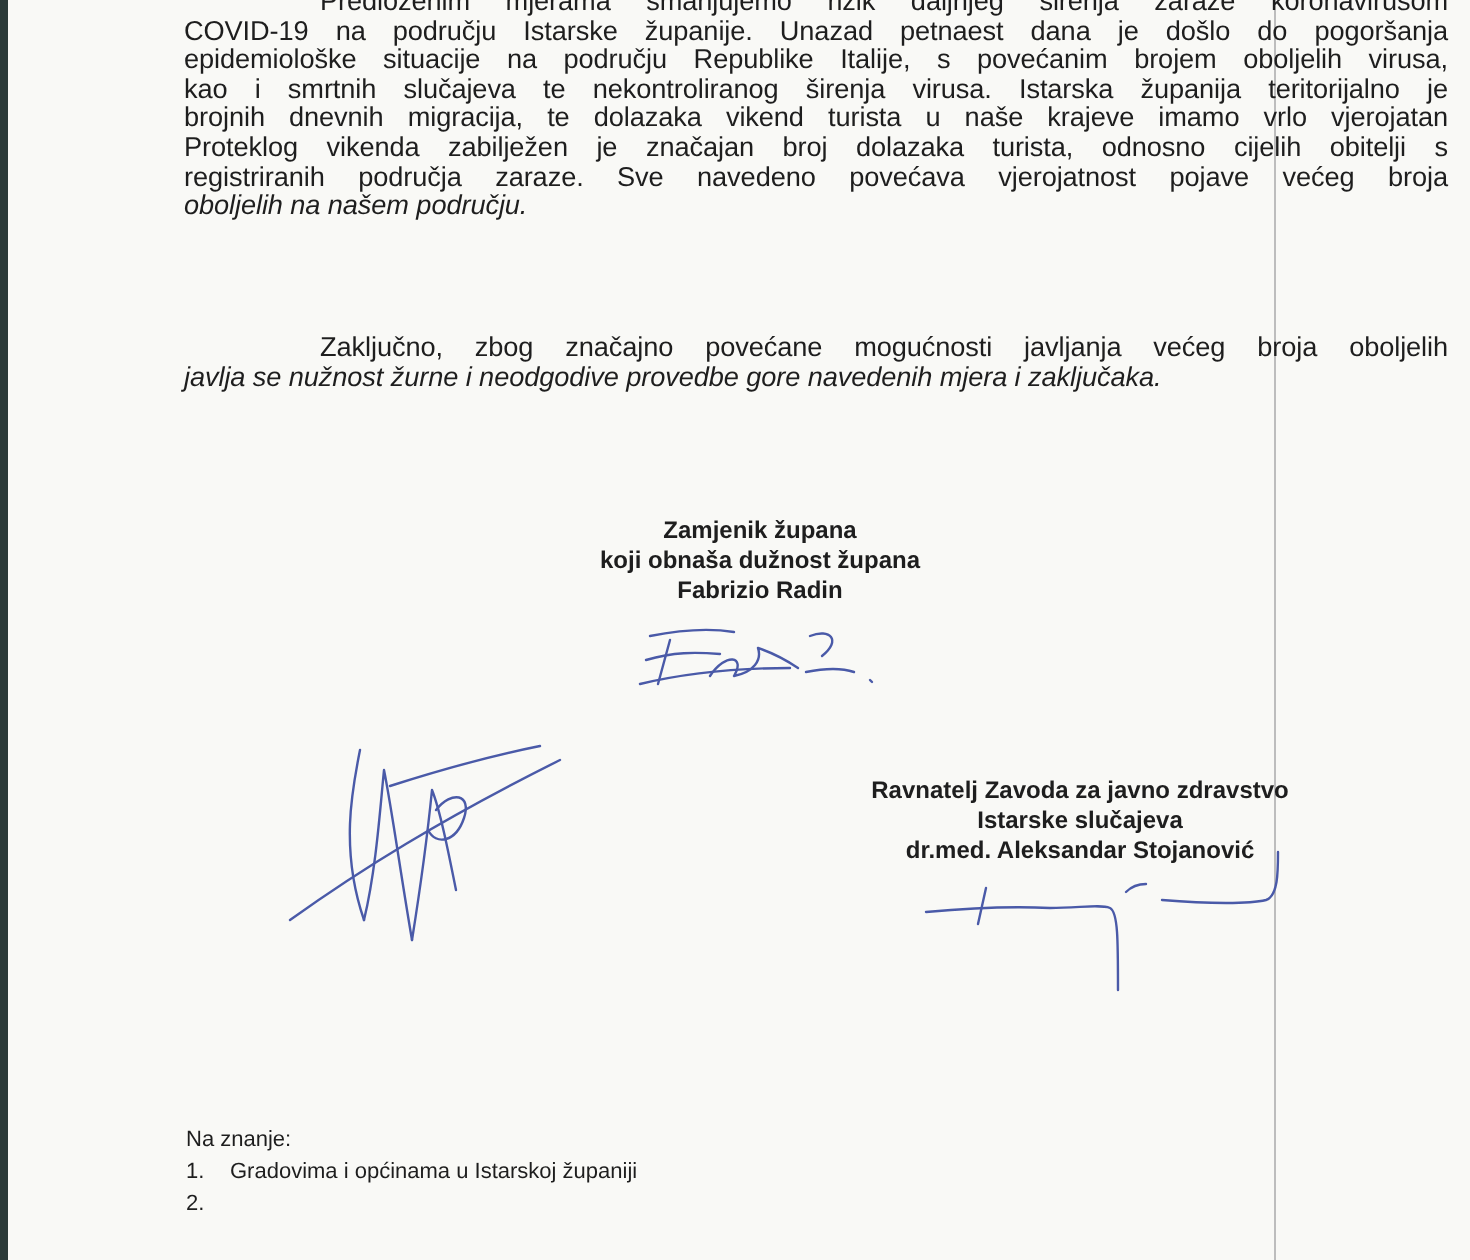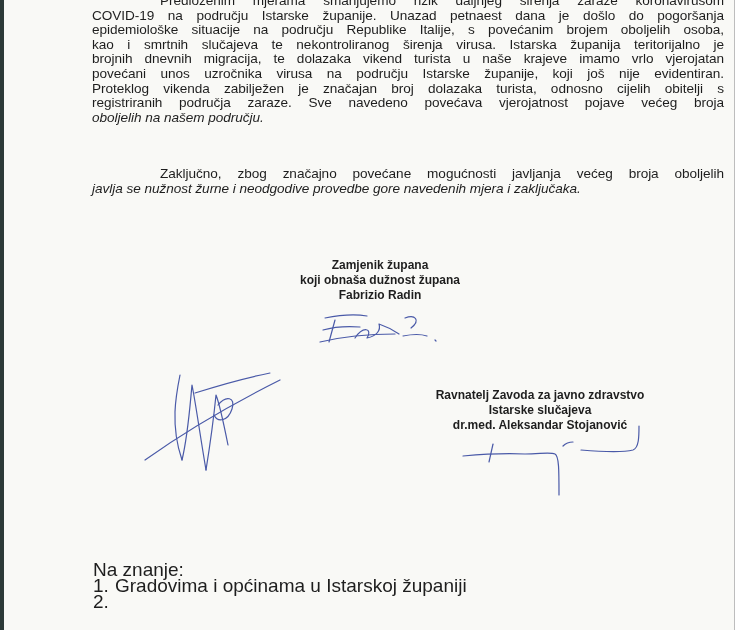--- a/index.html
+++ b/index.html
@@ -5,21 +5,21 @@
   html, body { margin: 0; padding: 0; }
   body {
     width: 735px; height: 630px; overflow: hidden;
     background: #f9f9f6;
     position: relative;
     font-family: "Liberation Sans", sans-serif;
     color: #1e1e1e;
   }
   .left-edge { position: absolute; left: 0; top: 0; width: 4px; height: 630px; background: #2c3a38; }
   .right-edge { position: absolute; right: 0; top: 0; width: 1px; height: 630px; background: #bdbdbd; }
-  .page { position: absolute; left: 0; top: 0; width: 735px; height: 630px; }
+  .page { position: absolute; left: 0; top: 0; width: 638px; height: 630px; }
 
   .body-text {
     position: absolute; left: 92px; width: 632px;
     font-size: 13.6px; line-height: 14.6px;
     text-align: justify;
     letter-spacing: -0.05px;
   }
   .body-text .line { display: block; text-align: justify; text-align-last: justify; white-space: nowrap; height: 14.6px; }
   .body-text .line.last { text-align-last: left; font-style: italic; }
   .body-text .line.indent { padding-left: 68px; }
@@ -28,38 +28,37 @@
 
   .sig-block { position: absolute; text-align: center; font-weight: bold; font-size: 12px; line-height: 15px; }
   .sig-block span { display: block; white-space: nowrap; }
   #sig-main { left: 230px; width: 300px; top: 258px; }
   #sig-left { left: 110px; width: 270px; top: 388px; }
   #sig-right { left: 370px; width: 340px; top: 388px; }
 
   .signature { position: absolute; }
   .signature path { fill: none; stroke: #4a5aa8; stroke-width: 1.2; stroke-linecap: round; stroke-linejoin: round; }
 
-  .cc { position: absolute; left: 93px; top: 562px; font-size: 19px; line-height: 16px; }
+  .cc { position: absolute; left: 93px; top: 562px; font-size: 11px; line-height: 16px; }
   .cc .cc-item { display: flex; }
   .cc .num { width: 22px; display: inline-block; }
 </style>
 </head>
 <body>
 
 <div class="page">
   <div class="left-edge"></div>
   <div class="right-edge"></div>
 
   <div class="body-text" id="para1">
     <span class="line indent">Predloženim mjerama smanjujemo rizik daljnjeg širenja zaraze koronavirusom</span>
     <span class="line">COVID-19 na području Istarske županije. Unazad petnaest dana je došlo do pogoršanja</span>
-    <span class="line">epidemiološke situacije na području Republike Italije, s povećanim brojem oboljelih osoba,</span>
+    <span class="line">epidemiološke situacije na području Republike Italije, s povećanim brojem oboljelih virusa,</span>
     <span class="line">kao i smrtnih slučajeva te nekontroliranog širenja virusa. Istarska županija teritorijalno je</span>
     <span class="line">brojnih dnevnih migracija, te dolazaka vikend turista u naše krajeve imamo vrlo vjerojatan</span>
-    <span class="line">povećani unos uzročnika virusa na području Istarske županije, koji još nije evidentiran.</span>
     <span class="line">Proteklog vikenda zabilježen je značajan broj dolazaka turista, odnosno cijelih obitelji s</span>
     <span class="line">registriranih područja zaraze. Sve navedeno povećava vjerojatnost pojave većeg broja</span>
     <span class="line last">oboljelih na našem području.</span>
   </div>
 
   <div class="body-text" id="para2">
     <span class="line indent">Zaključno, zbog značajno povećane mogućnosti javljanja većeg broja oboljelih</span>
     <span class="line last">javlja se nužnost žurne i neodgodive provedbe gore navedenih mjera i zaključaka.</span>
   </div>
 

